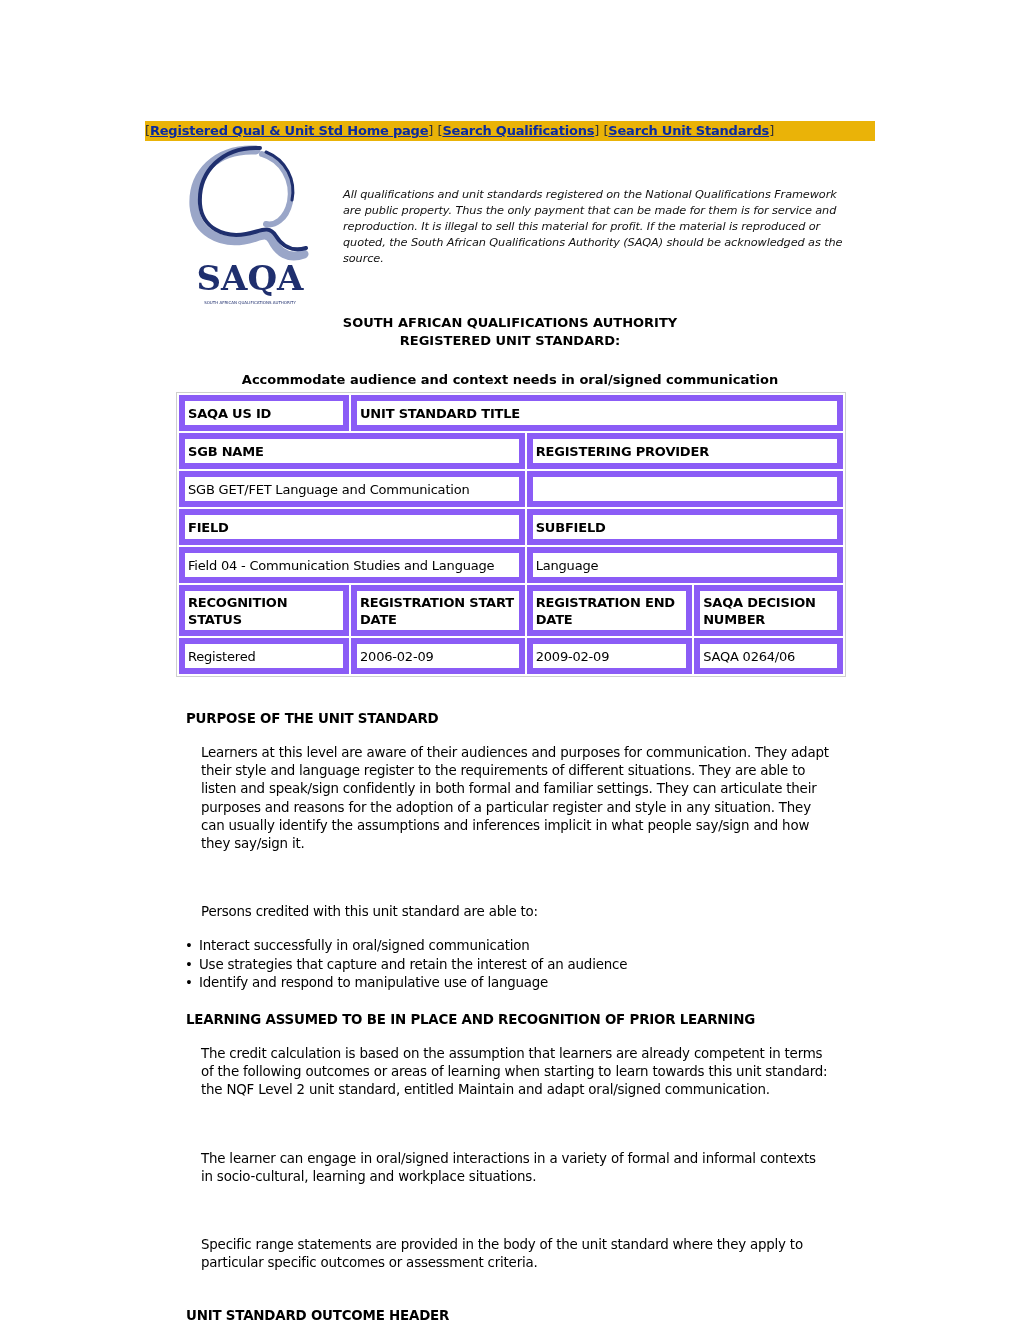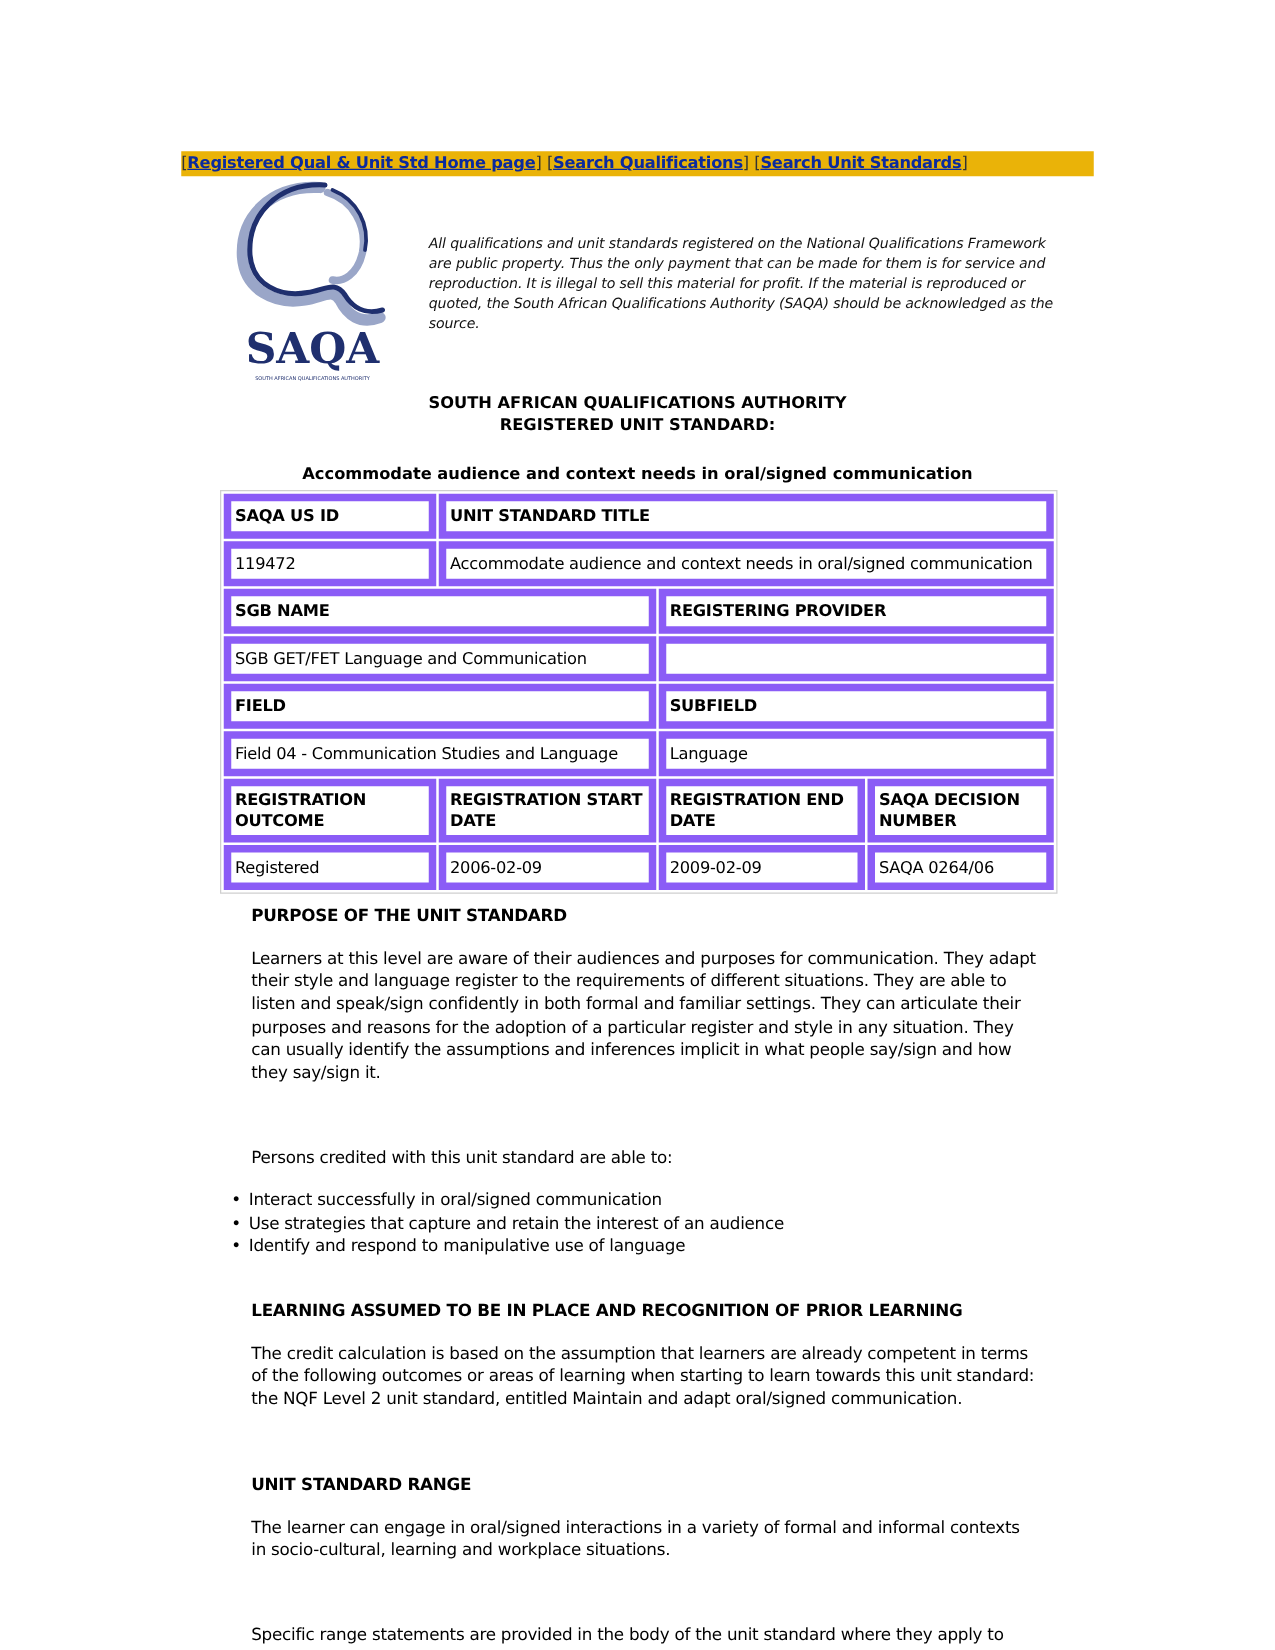--- a/index.html
+++ b/index.html
@@ -16,21 +16,21 @@
   .title-block { position: absolute; left: 170px; top: 314px; width: 680px; text-align: center; font-weight: bold; font-size: 13px; line-height: 18px; }
   .title-block .t2 { margin-top: 0px; }
   .title-block .t3 { margin-top: 21px; }
 
   table.info { position: absolute; left: 176px; top: 392px; width: 670px; border: 1px solid #cfcfcf; border-spacing: 2px; font-size: 13px; letter-spacing: -0.2px; }
   table.info td { border: 6px solid #8b5cf6; padding: 3px 3px 2px 3px; vertical-align: middle; line-height: 17px; }
   table.info td.h { font-weight: bold; }
   table.info tr.r1 td { height: 19px; }
 
   .content { position: absolute; left: 185px; top: 709px; width: 660px; font-size: 13.4px; line-height: 18.2px; letter-spacing: -0.2px; }
-  .content h3 { font-size: 13.4px; font-weight: bold; margin: 16px; line-height: 18px; }
+  .content h3 { font-size: 13.4px; font-weight: bold; margin: 1px; line-height: 18px; }
   .content p { margin: 16px; }
   .content .gap { height: 18px; }
   .content ul { margin: 0; padding: 0; list-style: none; }
   .content ul li { position: relative; padding-left: 14px; }
   .content ul li::before { content: "•"; position: absolute; left: 0; top: 0; }
 </style>
 </head>
 <body>
 
 <div class="nav">
@@ -58,41 +58,37 @@
   <div class="t3">Accommodate audience and context needs in oral/signed communication</div>
 </div>
 
 <table class="info">
   <tbody>
       <tr class="r1">
     <td class="h" style="width:152px">SAQA US ID</td>
     <td class="h" colspan="3">UNIT STANDARD TITLE</td>
   </tr>
   <tr class="r1">
-    <td>119472</td>
-    <td colspan="3">Accommodate audience and context needs in oral/signed communication</td>
-  </tr>
-  <tr class="r1">
     <td class="h" colspan="2">SGB NAME</td>
     <td class="h" colspan="2">REGISTERING PROVIDER</td>
   </tr>
   <tr class="r1">
     <td colspan="2">SGB GET/FET Language and Communication</td>
     <td colspan="2"></td>
   </tr>
   <tr class="r1">
     <td class="h" colspan="2">FIELD</td>
     <td class="h" colspan="2">SUBFIELD</td>
   </tr>
   <tr class="r1">
     <td colspan="2">Field 04 - Communication Studies and Language</td>
     <td colspan="2">Language</td>
   </tr>
   <tr>
-    <td class="h">REGISTRATION OUTCOME</td>
+    <td class="h">RECOGNITION STATUS</td>
     <td class="h">REGISTRATION START DATE</td>
     <td class="h">REGISTRATION END DATE</td>
     <td class="h">SAQA DECISION NUMBER</td>
   </tr>
   <tr class="r1">
     <td>Registered</td>
     <td>2006-02-09</td>
     <td>2009-02-09</td>
     <td>SAQA 0264/06</td>
   </tr>
@@ -106,19 +102,18 @@
   <p>Persons credited with this unit standard are able to:</p>
   <ul>
     <li>Interact successfully in oral/signed communication</li>
     <li>Use strategies that capture and retain the interest of an audience</li>
     <li>Identify and respond to manipulative use of language</li>
   </ul>
   <div class="gap"></div>
   <h3>LEARNING ASSUMED TO BE IN PLACE AND RECOGNITION OF PRIOR LEARNING</h3>
   <p>The credit calculation is based on the assumption that learners are already competent in terms of the following outcomes or areas of learning when starting to learn towards this unit standard: the NQF Level 2 unit standard, entitled Maintain and adapt oral/signed communication.</p>
   <div class="gap"></div>
-  <h3>UNIT STANDARD RANGE</h3>
   <p>The learner can engage in oral/signed interactions in a variety of formal and informal contexts in socio-cultural, learning and workplace situations.</p>
   <div class="gap"></div>
   <p>Specific range statements are provided in the body of the unit standard where they apply to particular specific outcomes or assessment criteria.</p>
   <div class="gap"></div>
   <h3>UNIT STANDARD OUTCOME HEADER</h3>
 </div>
 
 </body></html>

